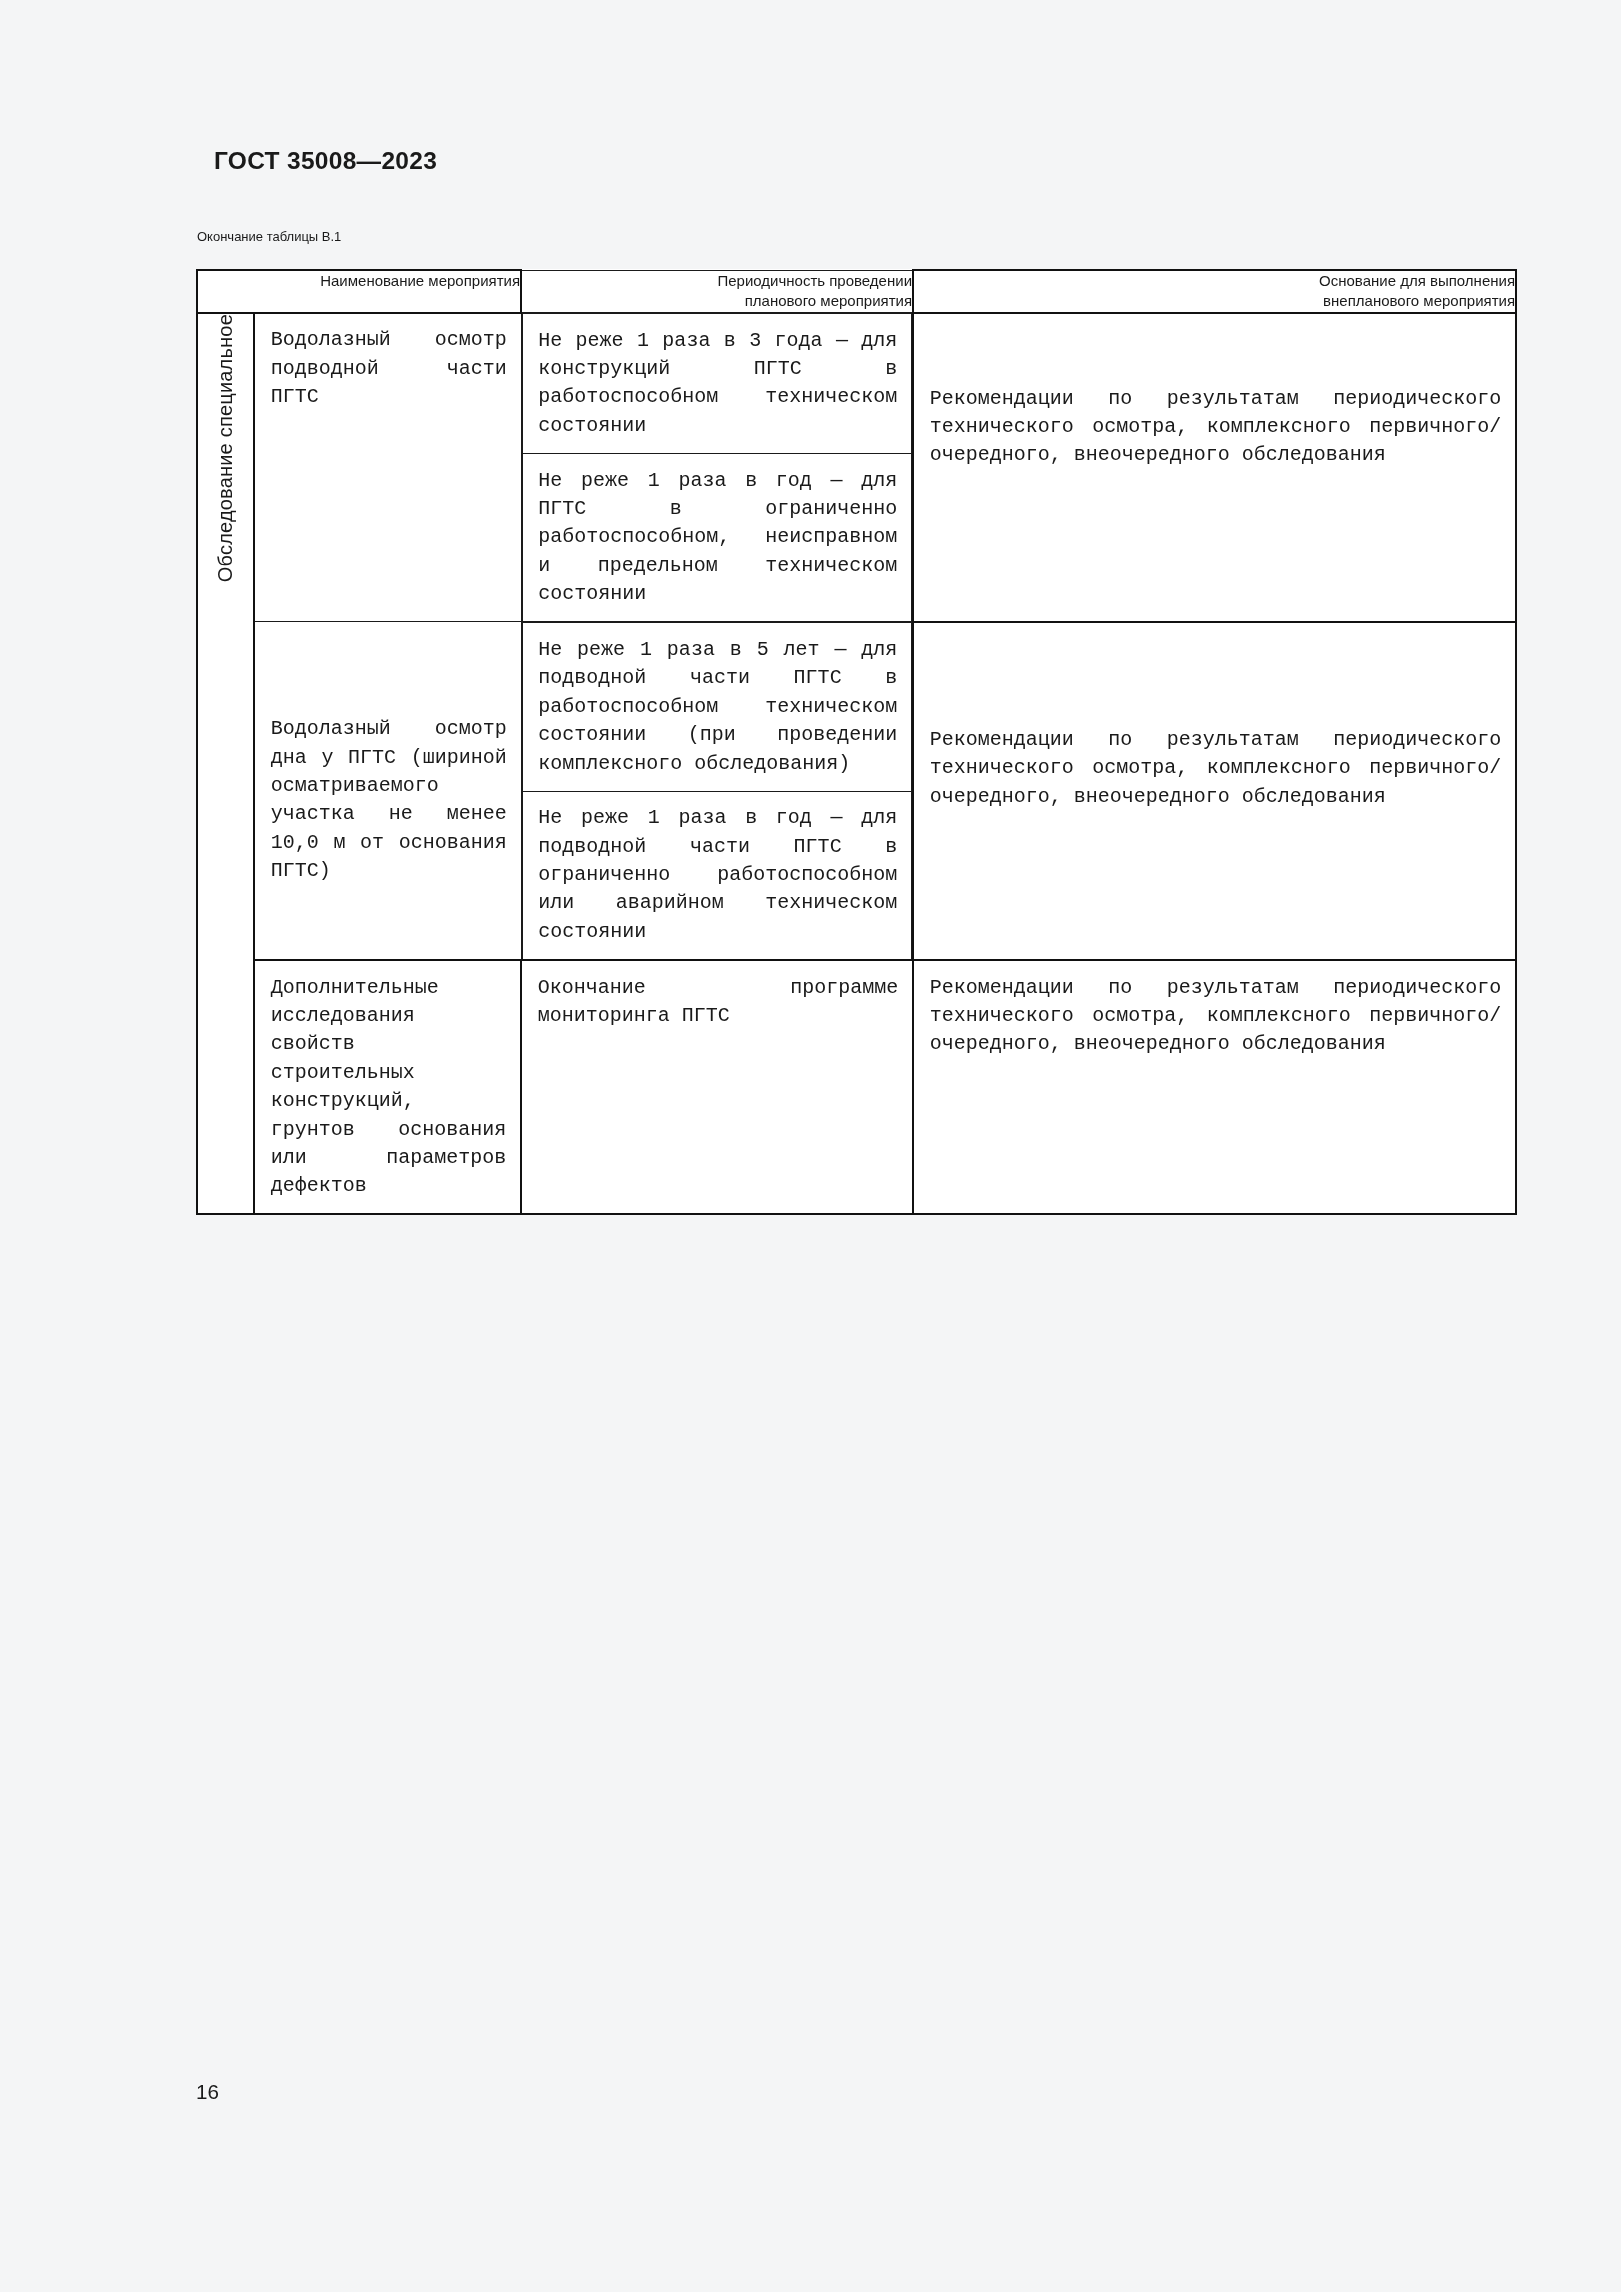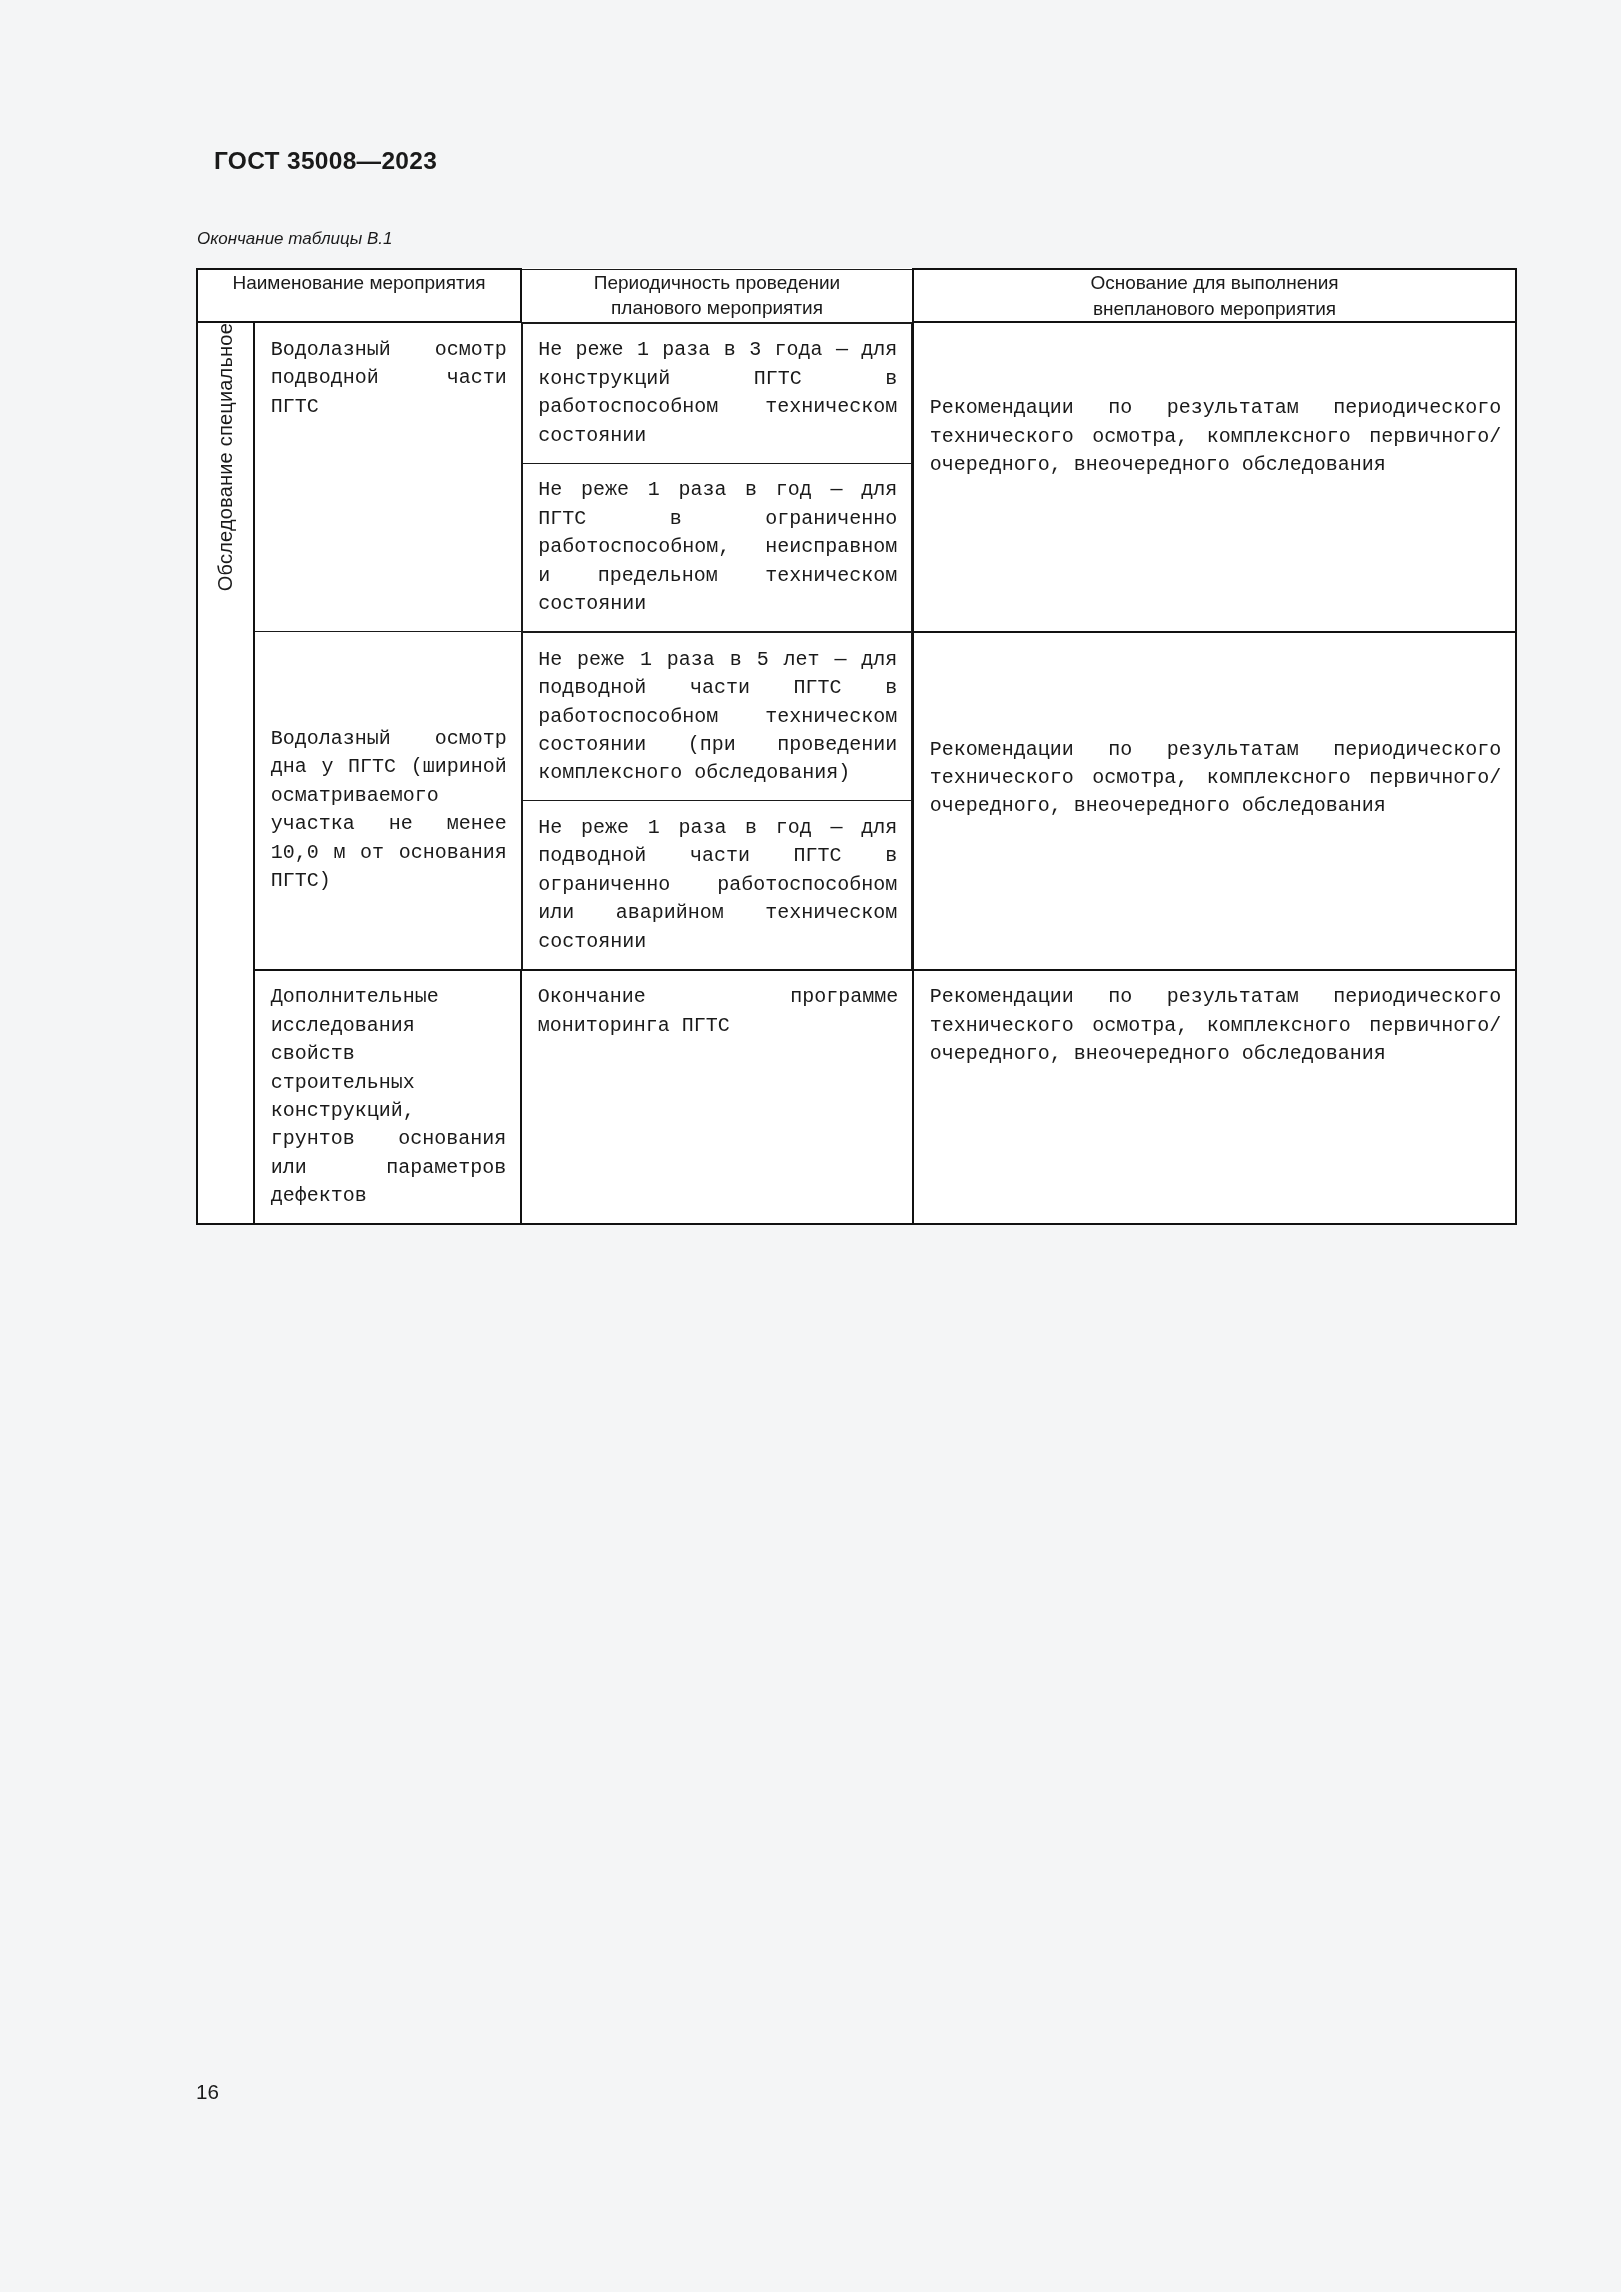--- a/index.html
+++ b/index.html
@@ -25,42 +25,41 @@
     top: 147px;
     width: 1318px;
   }
   .doc-header {
     font-size: 24.5px;
     font-weight: bold;
     letter-spacing: 0.3px;
     margin: 0 0 54px 18px;
   }
   .table-caption {
-    font-size: 17px;
-    font-style: italic;
-    margin: 0 0 19px 1px;
+    font-size: 13px;
+    margin: 0 0 25px 1px;
   }
   table.gost {
     border-collapse: collapse;
     width: 1318px;
     table-layout: fixed;
     background: #ffffff;
   }
   table.gost td, table.gost th {
     border: 1.5px solid #1a1a1a;
     vertical-align: top;
     padding: 0;
   }
   .outer-border {
     border: 2.5px solid #111 !important;
   }
   th.head-cell {
-    text-align: center;
+    text-align: right;
     font-weight: normal;
-    font-size: 19px;
+    font-size: 15px;
     line-height: 1.35;
     padding: 15.7px 9.8px 15.7px 9.8px;
     vertical-align: middle;
   }
   .cell-pad {
     padding: 12.7px 13.7px 12.7px 15.7px;
     font-size: 20px;
     line-height: 1.42;
     text-align: justify;
     text-justify: inter-word;

